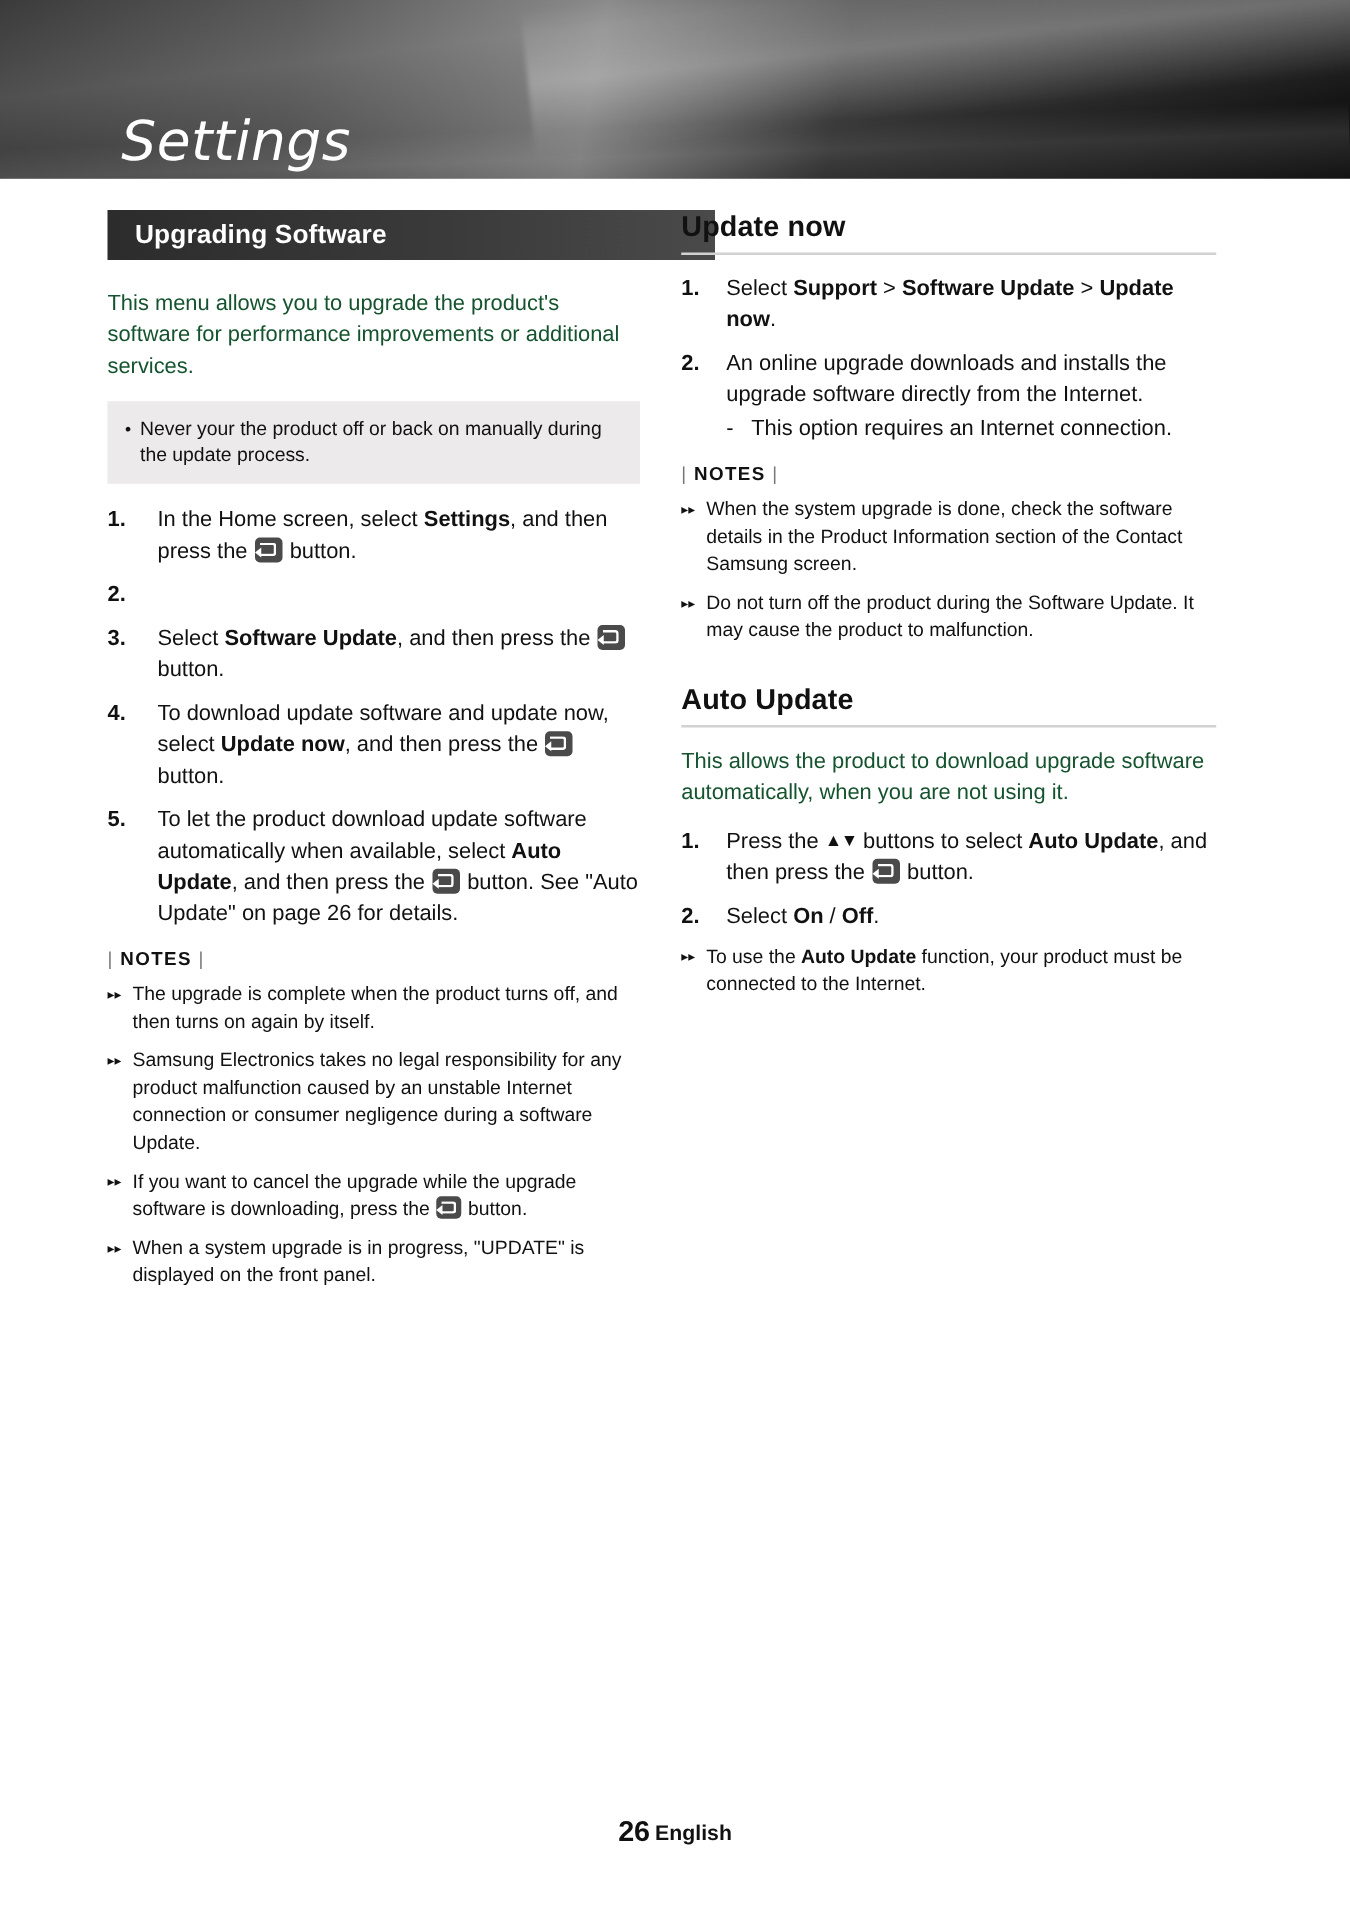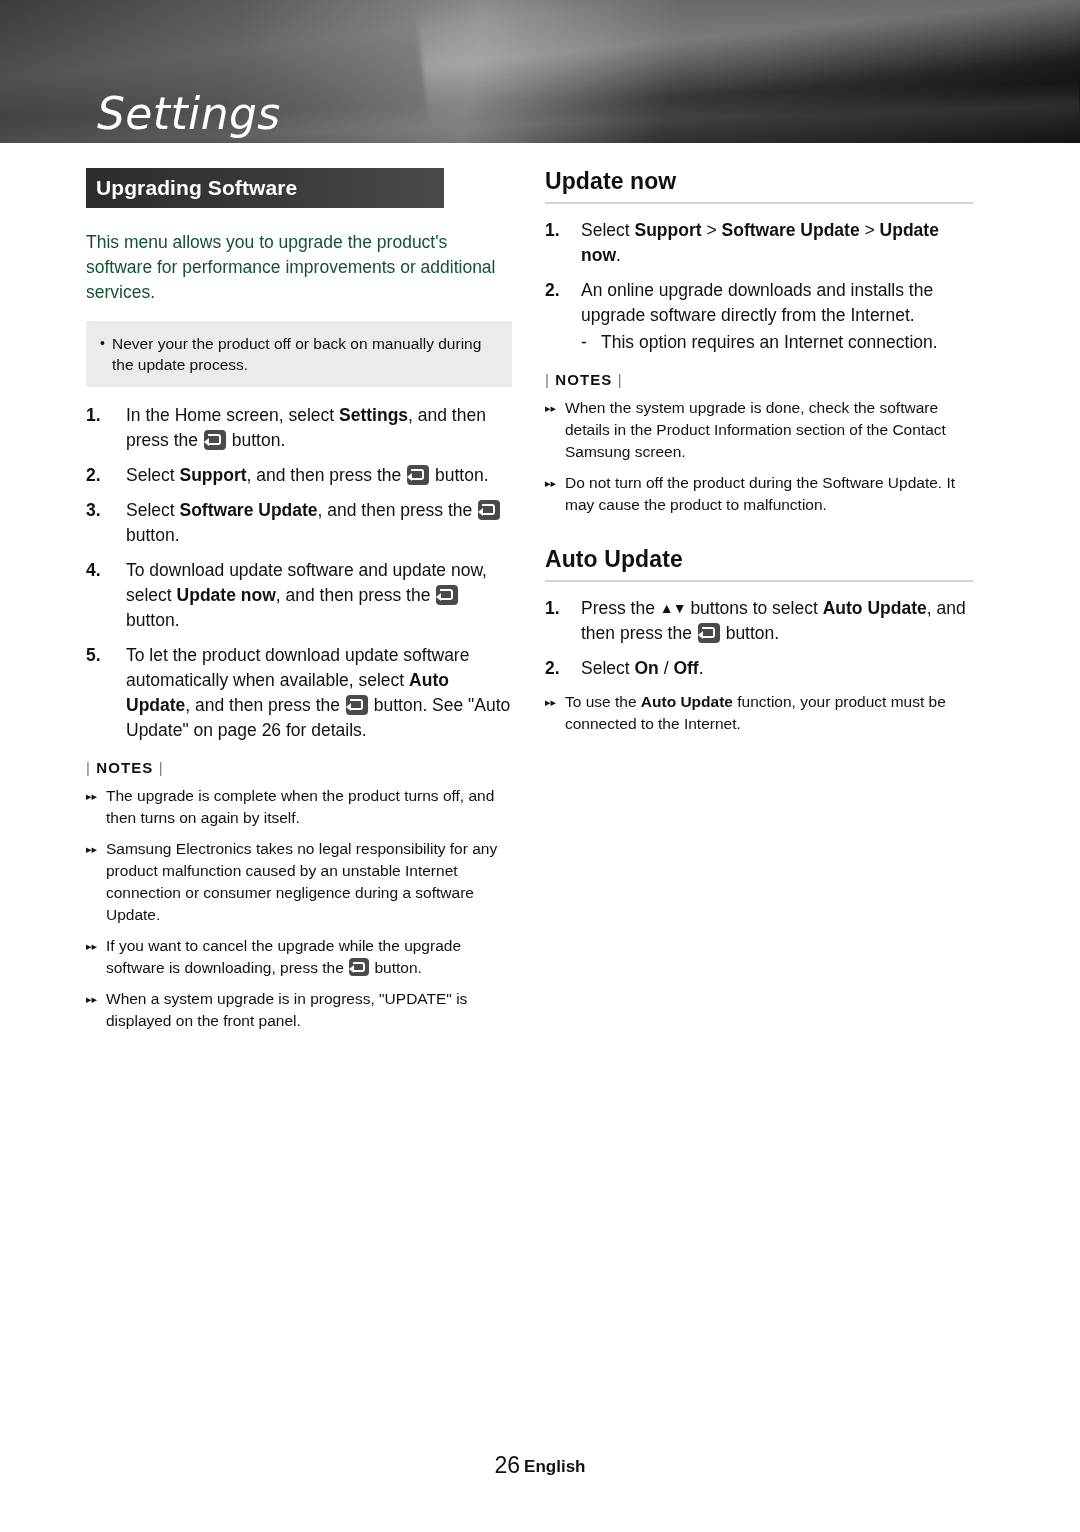--- a/index.html
+++ b/index.html
@@ -68,28 +68,28 @@
   }
   .col-right {
     position: absolute;
     left: 545px;
     top: 168px;
     width: 428px;
   }
 
   
   .title-bar {
-    width: 358px;
+    width: 486px;
     height: 40px;
     background: linear-gradient(90deg, #2c2c2c 0%, #3a3a3a 55%, #4a4a4a 100%);
     color: #fff;
     font-size: 21px;
     font-weight: bold;
     line-height: 40px;
-    padding-left: 10px;
+    padding-left: 22px;
     box-sizing: border-box;
     letter-spacing: 0.1px;
   }
 
   
   .rhead {
     font-size: 23px;
     font-weight: bold;
     color: #111;
     padding-bottom: 7px;
@@ -225,21 +225,21 @@
   .footer {
     position: absolute;
     left: 0;
     top: 1452px;
     width: 1080px;
     text-align: center;
     font-size: 17px;
   }
   .footer .pg {
     font-size: 23px;
-    font-weight: normal;
+    font-weight: bold;
     vertical-align: -1px;
   }
   .footer .lang {
     font-size: 17px;
     font-weight: bold;
     margin-left: 4px;
   }
 </style>
 </head>
 <body>
@@ -266,21 +266,20 @@
 
   <div class="numlist">
 
     <div class="numrow">
       <div class="num">1.</div>
       <div class="txt"><span>In the Home screen, select </span><b>Settings</b><span>, and then press the </span><span class="keyicon"><span class="g"></span></span><span> button.</span></div>
     </div>
 
     <div class="numrow">
       <div class="num">2.</div>
-      <div class="txt"><span>Select </span><b>Support</b><span>, and then press the </span><span class="keyicon"><span class="g"></span></span><span> button.</span></div>
     </div>
 
     <div class="numrow">
       <div class="num">3.</div>
       <div class="txt"><span>Select </span><b>Software Update</b><span>, and then press the </span><span class="keyicon"><span class="g"></span></span><span> button.</span></div>
     </div>
 
     <div class="numrow">
       <div class="num">4.</div>
       <div class="txt"><span>To download update software and update now, select </span><b>Update now</b><span>, and then press the </span><span class="keyicon"><span class="g"></span></span><span> button.</span></div>
@@ -344,20 +343,21 @@
   </div>
 
   <div class="noterow">
     <div class="arrow">▸▸</div>
     <div class="txt">Do not turn off the product during the Software Update. It may cause the product to malfunction.</div>
   </div>
 
   <div class="rhead second">Auto Update</div>
 
 
+  <p class="body">This allows the product to download upgrade software automatically, when you are not using it.</p>
 
   <div class="numlist" style="margin-top:14px;">
     <div class="numrow right">
       <div class="num">1.</div>
       <div class="txt"><span>Press the </span><span class="updown">▲▼</span><span> buttons to select </span><b>Auto Update</b><span>, and then press the </span><span class="keyicon"><span class="g"></span></span><span> button.</span></div>
     </div>
 
     <div class="numrow right">
       <div class="num">2.</div>
       <div class="txt"><span>Select </span><b>On</b><span> / </span><b>Off</b><span>.</span></div>

